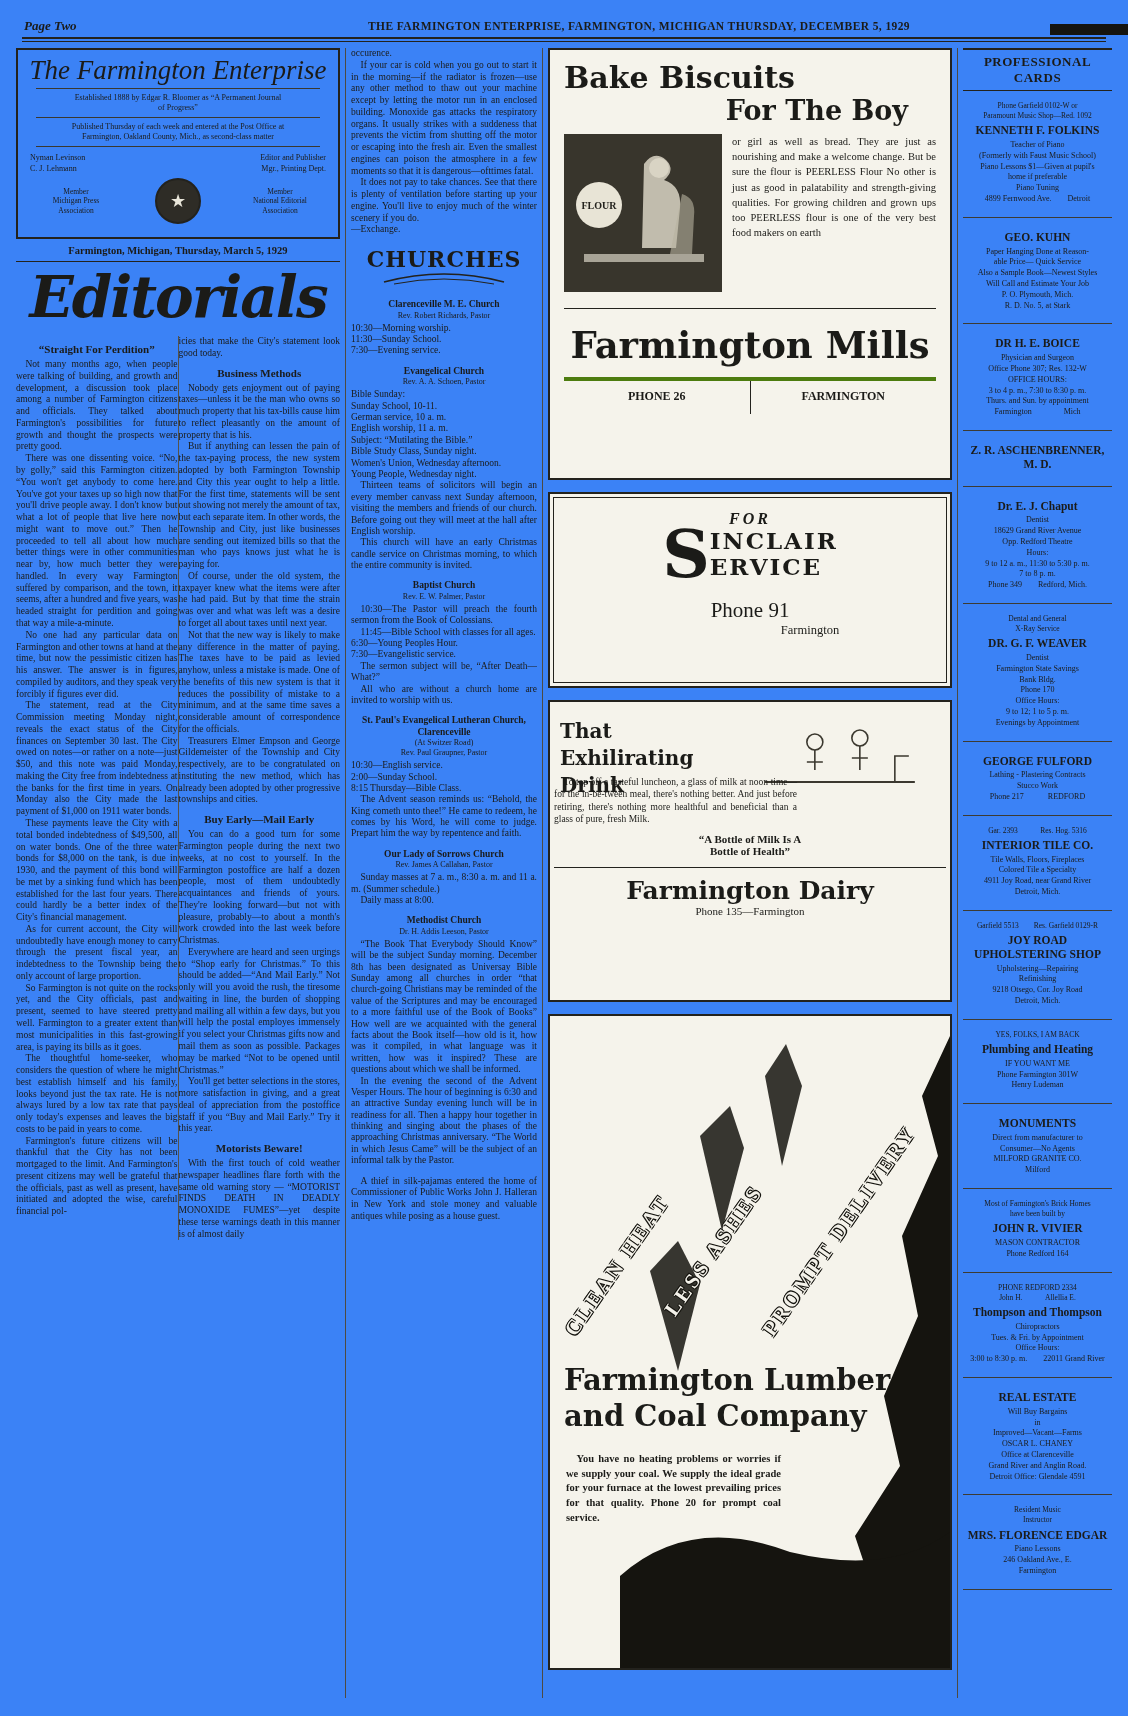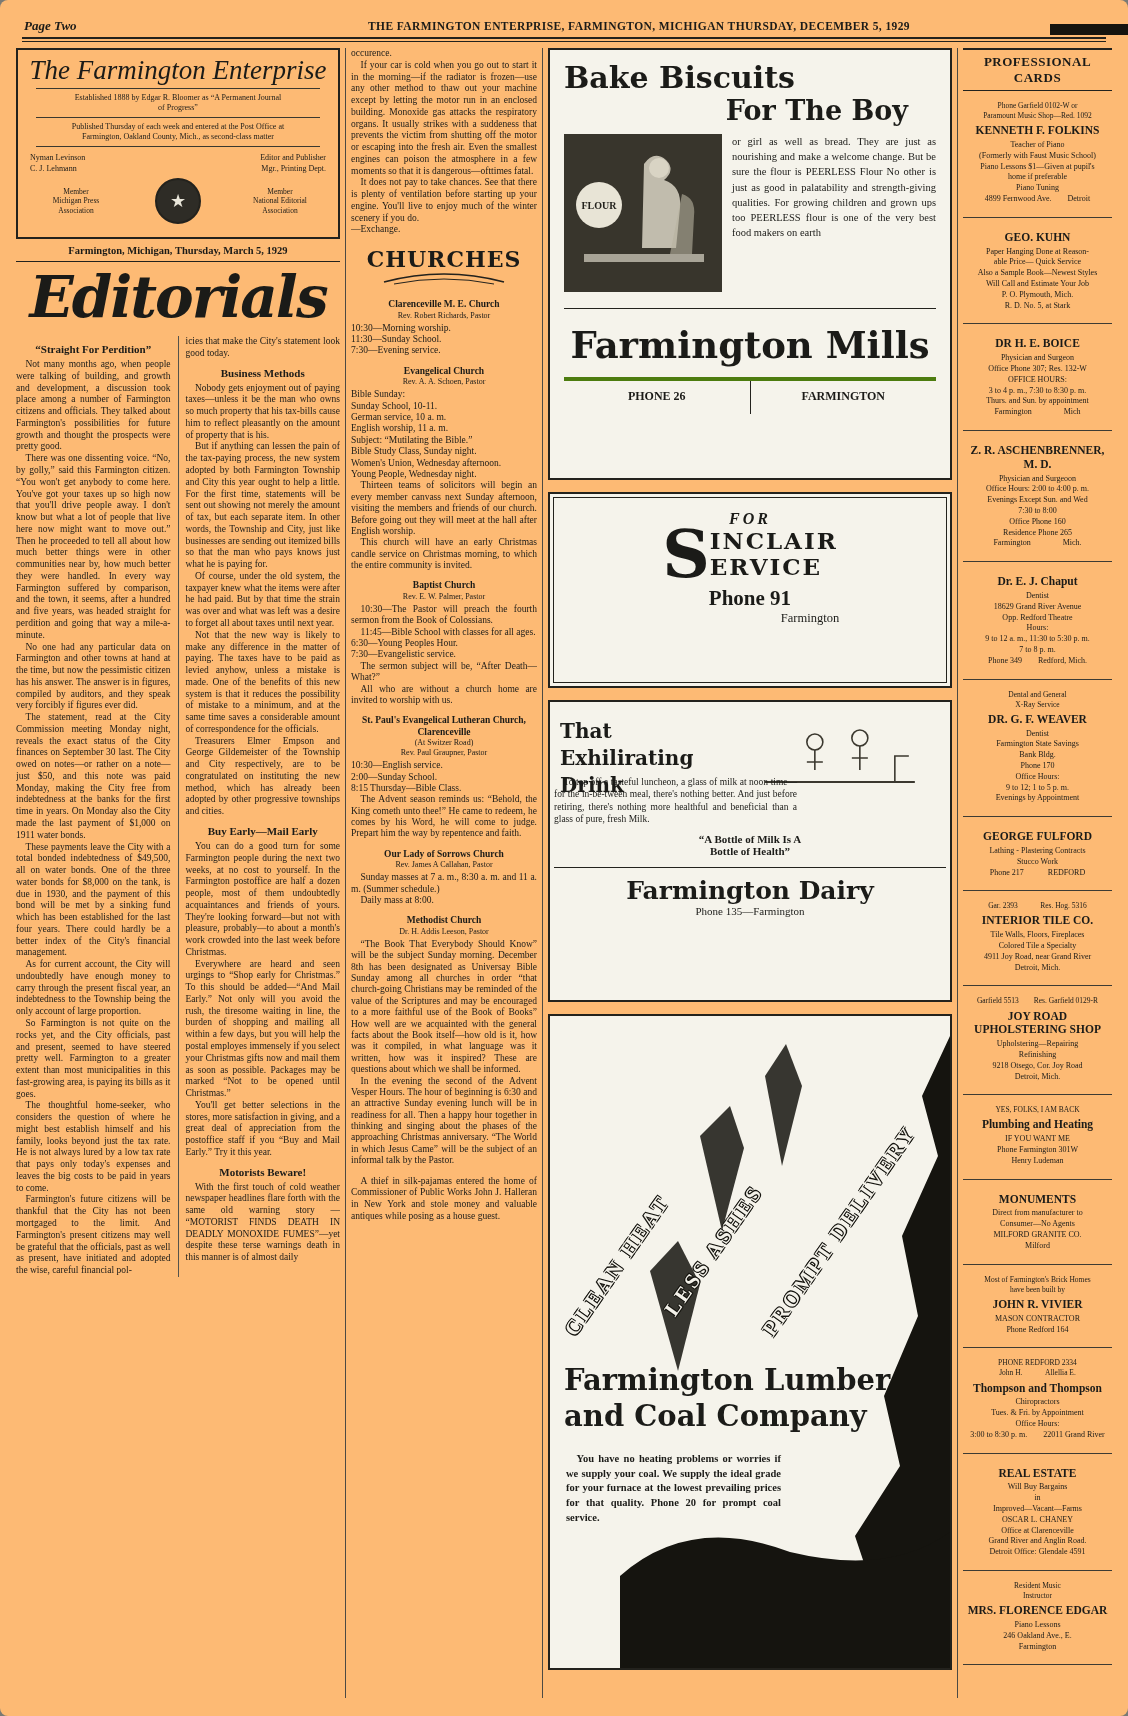--- a/index.html
+++ b/index.html
@@ -1,21 +1,20 @@
 <!DOCTYPE html>
 <html><head>
 <meta charset="utf-8">
 <style>
   * { margin:0; padding:0; box-sizing:border-box; }
   html,body { background:#7a7a74; }
   .page {
     width:1128px; height:1716px; margin:0 auto; position:relative; overflow:hidden;
-    background:#fdba74; color:#1b1b18;
+    background:#3b82f6; color:#1b1b18;
     font-family:"Liberation Serif","DejaVu Serif",serif;
-    border-radius:8px;
   }
   
   .topbar { display:flex; align-items:baseline; padding:18px 24px 0; position:relative; }
   .pagenum { font-style:italic; font-weight:bold; font-size:13px; width:150px; }
   .runhead { flex:1; text-align:center; font-weight:bold; font-size:11.5px; letter-spacing:.4px; }
   .smudge-top { position:absolute; right:0; top:24px; width:78px; height:11px; background:#15140f; }
   .toprule { border-top:2px solid #23221d; border-bottom:1px solid #23221d; height:5px; margin:3px 22px 6px; }
 
   
   .cols { display:flex; margin:0 16px; gap:5px; height:1650px; }
@@ -36,21 +35,21 @@
   .np-members { display:flex; justify-content:space-between; align-items:center; margin-top:4px; }
   .np-member { font-size:7.5px; line-height:1.3; text-align:center; white-space:pre-line; width:100px; }
   .np-seal { width:46px; height:46px; border:2px solid #23221d; border-radius:50%; background:#2e2c26;
              color:#e9e6da; display:flex; align-items:center; justify-content:center; font-size:18px; }
   .dateline { text-align:center; font-size:10.5px; font-weight:bold; padding:6px 0 5px;
               border-bottom:1px solid #23221d; }
 
   
   .ed-title { text-align:center; font-family:"DejaVu Serif",serif; font-style:italic; font-weight:bold;
               font-size:58px; line-height:1.0; padding:6px 0 10px; letter-spacing:-2px; }
-  .ed-cols { display:flex; gap:7px; }
+  .ed-cols { display:flex; gap:0; }
   .ed-col { flex:1; }
   .ed-vrule { width:1px; background:#55534b; }
   .ed-head { text-align:center; font-size:11px; font-weight:bold; margin:7px 0 4px; }
   .ed-body { font-size:9.5px; line-height:1.24; text-align:justify; white-space:pre-line; }
 
   
   .occ { font-size:9.5px; line-height:1.24; text-align:justify; white-space:pre-line; }
   .churches-head { text-align:center; margin:10px 0 4px; }
   .churches-word { font-family:"DejaVu Serif",serif; font-weight:bold; font-size:22px; letter-spacing:1px; }
   .church h4 { text-align:center; font-size:9.5px; font-weight:bold; margin-top:9px; line-height:1.2; }
@@ -75,21 +74,21 @@
   .mills-row { display:flex; border-top:4px solid #4d7c0f; }
   .mills-cell { flex:1; text-align:center; font-size:12px; font-weight:bold; padding:8px 0 10px; }
   .mills-div { width:1px; background:#23221d; }
 
   .ad-sinclair { height:196px; outline:1px solid #23221d; outline-offset:-6px; padding-top:16px; }
   .sin-for { text-align:center; font-style:italic; font-weight:bold; font-size:16px; letter-spacing:3px; }
   .sin-main { display:flex; justify-content:center; align-items:center; margin-top:-2px; }
   .sin-s { font-family:"DejaVu Serif",serif; font-weight:bold; font-size:66px; line-height:.85; }
   .sin-lines span { display:block; font-family:"DejaVu Serif",serif; font-weight:bold; font-size:23px;
                     letter-spacing:2px; line-height:1.15; }
-  .sin-phone { text-align:center; font-weight:bold; font-size:21px; margin-top:4px; }
+  .sin-phone { text-align:center; font-weight:normal; font-size:21px; margin-top:16px; }
   .sin-city { text-align:center; font-size:12.5px; padding-left:120px; }
 
   .ad-dairy { height:302px; padding:10px 4px 0; }
   .dairy-top { display:flex; }
   .dairy-head { font-family:"DejaVu Serif",serif; font-weight:bold; font-size:20px; line-height:1.35;
                 white-space:pre-line; width:46%; padding:6px 0 0 6px; }
   .dairy-art { flex:1; }
   .dairy-body { font-size:9.5px; line-height:1.3; text-align:justify; width:62%; margin-top:-26px; }
   .dairy-slogan { text-align:center; font-weight:bold; font-size:11px; white-space:pre-line; margin-top:8px; }
   .dairy-name { font-family:"DejaVu Serif",serif; font-weight:bold; font-size:25px; text-align:center;
@@ -398,27 +397,20 @@
 Office Phone 307; Res. 132-W
 OFFICE HOURS:
 3 to 4 p. m., 7:30 to 8:30 p. m.
 Thurs. and Sun. by appointment
 Farmington    Mich</div>
           </div>
 
           <div class="pc-card">
 
             <div class="pc-name">Z. R. ASCHENBRENNER, M. D.</div>
-            <div class="pc-body">Physician and Surgeoon
-Office Hours: 2:00 to 4:00 p. m.
-Evenings Except Sun. and Wed
-7:30 to 8:00
-Office Phone 160
-Residence Phone 265
-Farmington    Mich.</div>
           </div>
 
           <div class="pc-card">
 
             <div class="pc-name">Dr. E. J. Chaput</div>
             <div class="pc-body">Dentist
 18629 Grand River Avenue
 Opp. Redford Theatre
 Hours:
 9 to 12 a. m., 11:30 to 5:30 p. m.

